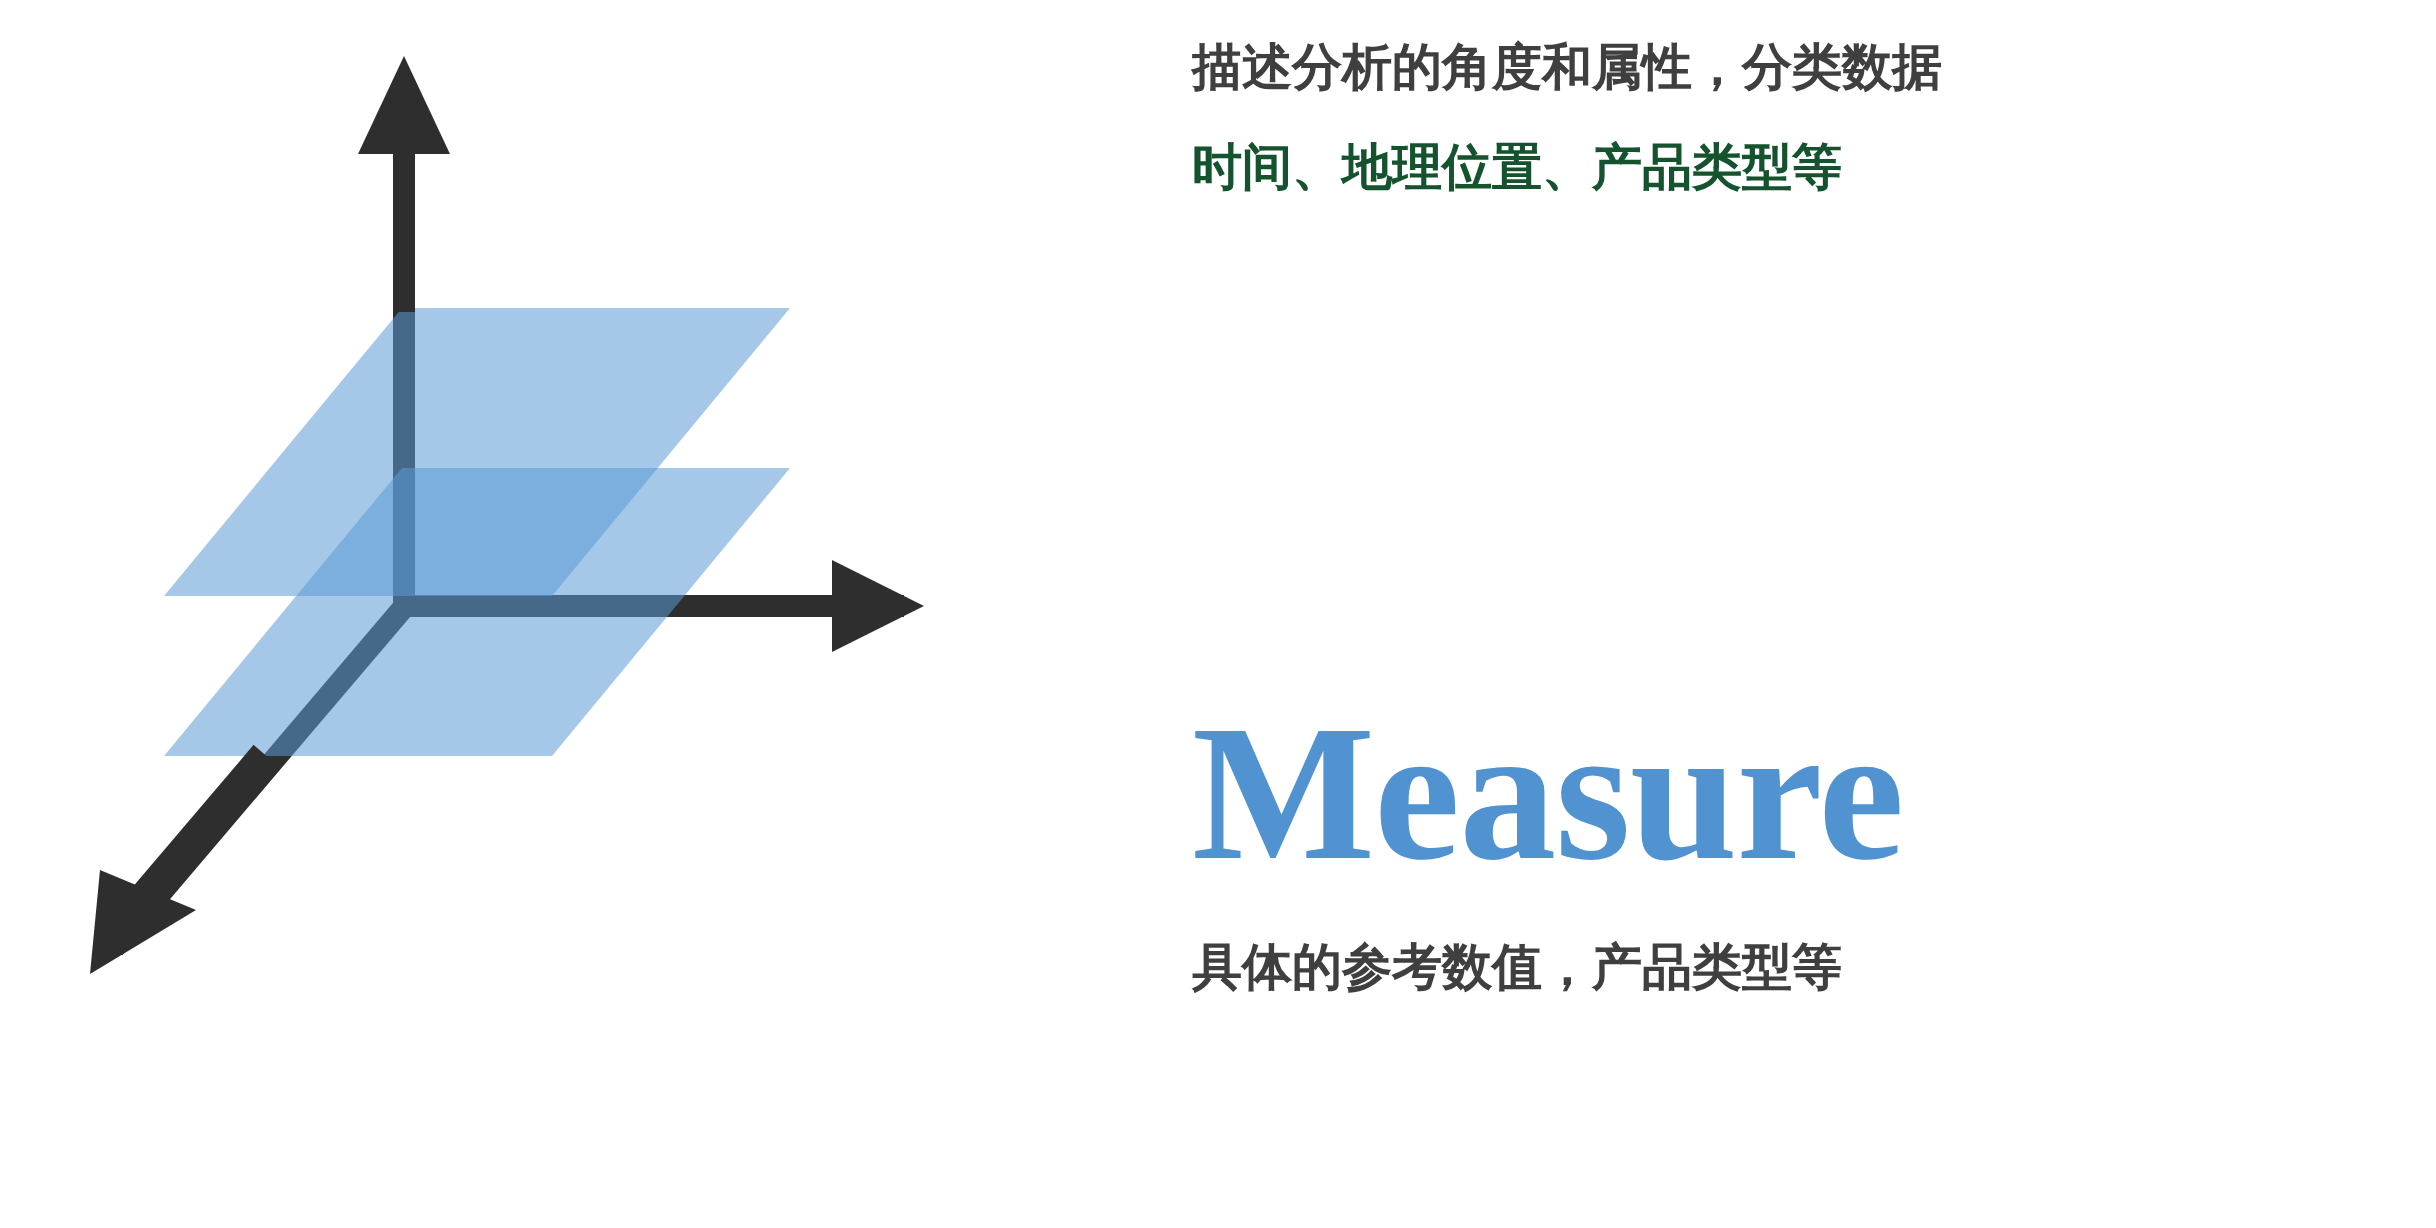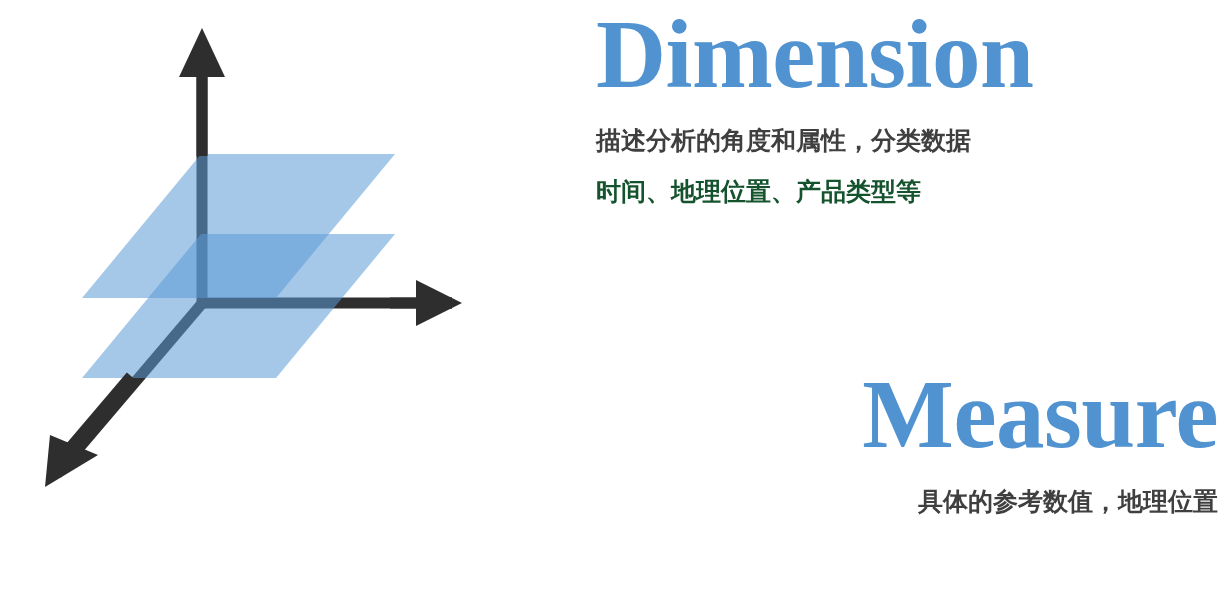--- a/index.html
+++ b/index.html
@@ -42,21 +42,21 @@
     top: 0;
     width: 622px;
     height: 614px;
   }
   .block {
     position: absolute;
     left: 0;
     width: 622px;
   }
   #block-dimension { top: 0px; }
-  #block-measure   { top: 358px; text-align: right; }
+  #block-measure   { top: 340px; }
 
   .heading {
     font-family: "Liberation Serif", "DejaVu Serif", serif;
     font-weight: 700;
     font-size: 97px;
     line-height: 1.06;
     letter-spacing: -0.5px;
     color: #5093d0;
     margin: 0;
     padding: 0;
@@ -127,25 +127,24 @@
         <line x1="202" y1="60" x2="202" y2="156" stroke="#2e2e2e" stroke-width="11"></line>
         <line x1="390" y1="303" x2="452" y2="303" stroke="#2e2e2e" stroke-width="11"></line>
         <line x1="131" y1="376" x2="57" y2="463" stroke="#2e2e2e" stroke-width="11"></line>
       </g>
     </svg>
   </div>
 
   <div id="text-panel">
 
     <div class="block" id="block-dimension">
-      <div class="heading">Dimension</div>
       <div class="desc-primary">描述分析的角度和属性，分类数据</div>
       <div class="desc-secondary">时间、地理位置、产品类型等</div>
     </div>
 
     <div class="block" id="block-measure">
       <div class="heading">Measure</div>
-      <div class="desc-primary">具体的参考数值，地理位置</div>
+      <div class="desc-primary">具体的参考数值，产品类型等</div>
     </div>
 
   </div>
 
 </div>
 
 </body></html>

